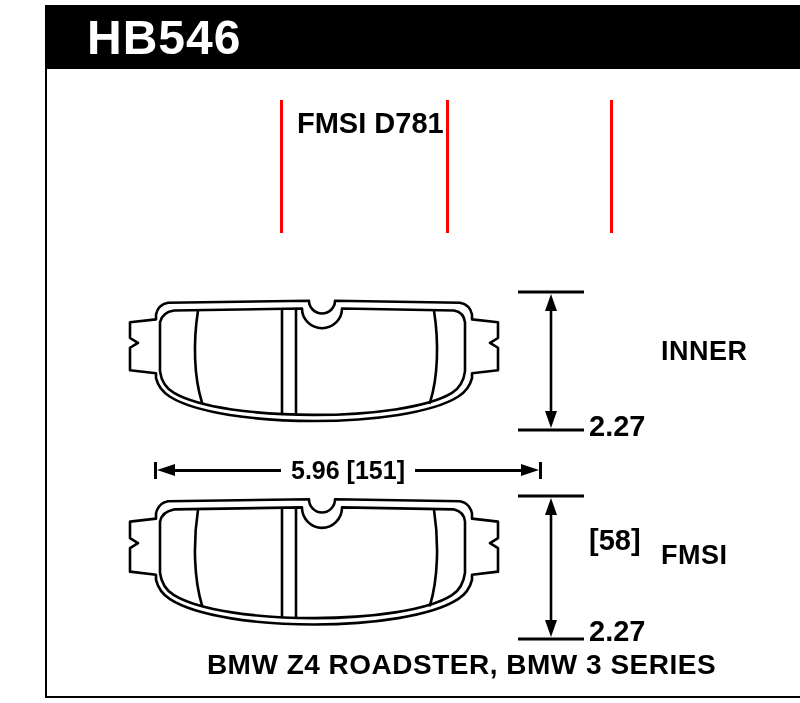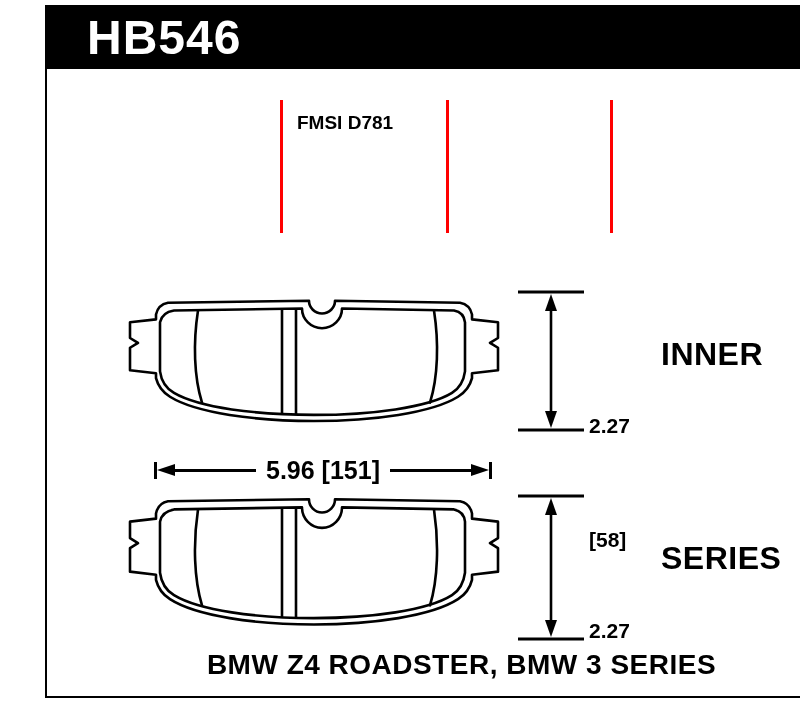--- a/index.html
+++ b/index.html
@@ -3,34 +3,34 @@
 <meta charset="utf-8">
 <style>
   html,body{margin:0;padding:0;background:#fff;}
   #screen{
     position:relative;width:800px;height:703px;background:#fff;overflow:hidden;
     font-family:"Liberation Sans","DejaVu Sans",sans-serif;color:#000;margin-left:40px;
   }
   .frame{position:absolute;left:5px;top:5px;right:5px;bottom:5px;border:2px solid #000;}
   .banner{position:absolute;left:7px;top:7px;right:7px;height:62px;background:#000;}
   .part-number{position:absolute;left:40px;top:0;line-height:62px;font-size:48px;font-weight:bold;color:#fff;letter-spacing:1px;}
-  .spec-text{position:absolute;font-size:19px;font-weight:bold;line-height:32px;white-space:pre;}
+  .spec-text{position:absolute;font-size:29px;font-weight:bold;line-height:32px;white-space:pre;}
   .redline{position:absolute;top:100px;width:3px;height:133px;background:#ff0000;}
   
   .hdim{position:absolute;display:flex;align-items:center;height:28px;}
   .tick{width:3px;height:17px;background:#000;flex:0 0 auto;}
   .ah{width:0;height:0;flex:0 0 auto;border-top:6px solid transparent;border-bottom:6px solid transparent;}
   .ah.left{border-right:18px solid #000;}
   .ah.right{border-left:18px solid #000;}
   .dimline{flex:1 1 auto;height:3px;background:#000;}
   .dimtext{flex:0 0 auto;padding:0 10px;font-size:25px;font-weight:bold;white-space:nowrap;}
   
   .vdim{position:absolute;}
-  .vtext{position:absolute;font-size:21px;font-weight:bold;line-height:38px;white-space:pre;}
-  .poslabel{position:absolute;font-size:32px;font-weight:bold;letter-spacing:0.5px;}
+  .vtext{position:absolute;font-size:29px;font-weight:bold;line-height:38px;white-space:pre;}
+  .poslabel{position:absolute;font-size:27px;font-weight:bold;letter-spacing:0.5px;}
   .pad{position:absolute;}
   .pad path{fill:none;stroke:#000;stroke-width:2.6;stroke-linejoin:round;stroke-linecap:round;}
   .footer{position:absolute;left:0;right:0;top:649px;text-align:center;font-size:28px;font-weight:bold;letter-spacing:0.5px;padding-left:43px;}
 </style>
 </head>
 <body>
 
 <div id="screen">
 
   <div class="frame"></div>
@@ -62,21 +62,21 @@
     <polygon points="33,4 27,21 39,21" fill="#000"></polygon>
     <polygon points="33,138 27,121 39,121" fill="#000"></polygon>
   </svg>
 
   <div class="vtext" style="left:549px;top:331px;">
     <div>2.27</div>
     <div>[58]</div>
   </div>
   <div class="poslabel" style="left:621px;top:336px;">INNER</div>
 
-  <div class="hdim" style="left:114px;top:456px;width:338px;">
+  <div class="hdim" style="left:114px;top:456px;width:388px;">
     <span class="tick"></span>
     <span class="ah left"></span>
     <span class="dimline"></span>
     <span class="dimtext">5.96 [151]</span>
     <span class="dimline"></span>
     <span class="ah right"></span>
     <span class="tick"></span>
   </div>
 
   <svg class="pad" style="left:84px;top:487px;" width="380" height="151" viewBox="0 0 380 148" preserveAspectRatio="none">
@@ -93,17 +93,17 @@
     <line x1="0" y1="145" x2="66" y2="145" stroke="#000" stroke-width="3"></line>
     <line x1="33" y1="17" x2="33" y2="130" stroke="#000" stroke-width="2.6"></line>
     <polygon points="33,4 27,21 39,21" fill="#000"></polygon>
     <polygon points="33,143 27,126 39,126" fill="#000"></polygon>
   </svg>
 
   <div class="vtext" style="left:549px;top:536px;">
     <div>2.27</div>
     
   </div>
-  <div class="poslabel" style="left:621px;top:540px;">SERIES</div>
+  <div class="poslabel" style="left:621px;top:540px;">FMSI</div>
 
   <div class="footer">BMW Z4 ROADSTER, BMW 3 SERIES</div>
 
 </div>
 
 </body></html>

